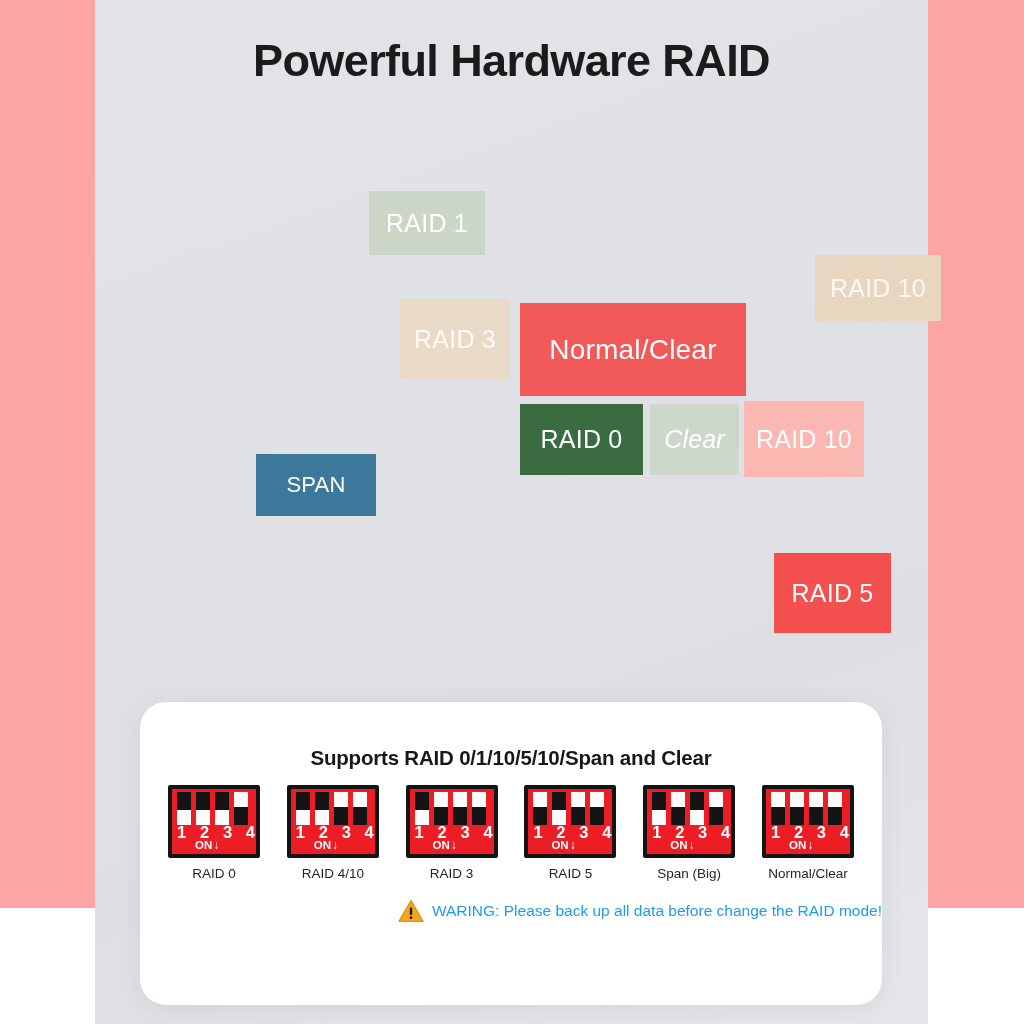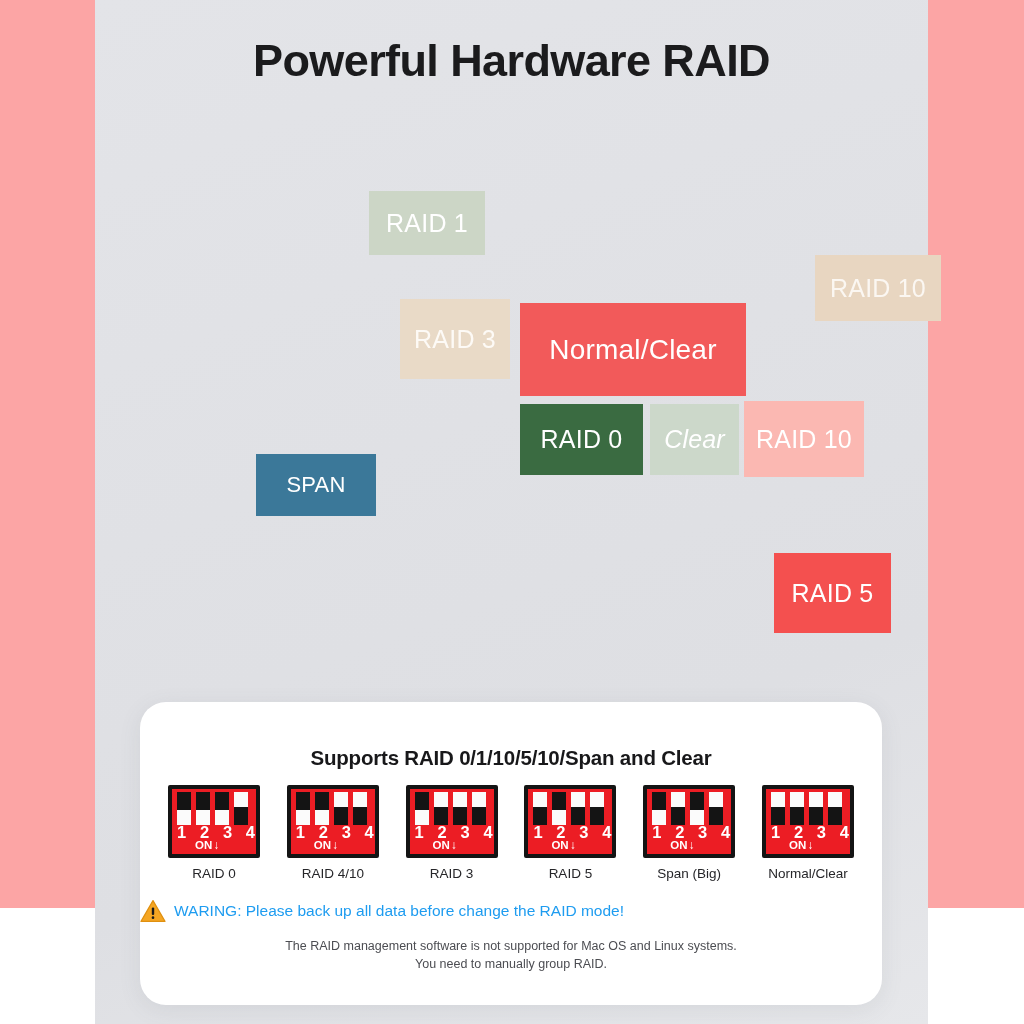--- a/index.html
+++ b/index.html
@@ -153,21 +153,21 @@
     white-space: nowrap;
   }
 
   
   #warning {
     position: absolute;
     left: 0; top: 197px;
     width: 742px;
     display: flex;
     align-items: center;
-    justify-content: flex-start;
+    justify-content: flex-end;
     gap: 8px;
   }
   .warn-icon { width: 26px; height: 24px; display: block; }
   .warn-text {
     font-size: 15.5px;
     color: #1e9cf0;
     white-space: nowrap;
   }
   #footnote {
     position: absolute;
@@ -399,20 +399,16 @@
 
       <div id="warning">
         <svg class="warn-icon" viewBox="0 0 26 24">
           <path d="M13 1.6 L25 22.4 L1 22.4 Z" fill="#f5a623" stroke="#e09010" stroke-width="1.2" stroke-linejoin="round"></path>
           <rect x="11.8" y="8.4" width="2.4" height="7.6" rx="1.1" fill="#1a1a1a"></rect>
           <circle cx="13" cy="18.7" r="1.35" fill="#1a1a1a"></circle>
         </svg>
         <span class="warn-text">WARING: Please back up all data before change the RAID mode!</span>
       </div>
 
-      <div id="footnote">
-        <div>The RAID management software is not supported for Mac OS and Linux systems.</div>
-        <div>You need to manually group RAID.</div>
-      </div>
     </div>
 
   </div>
 </div>
 
 </body></html>

